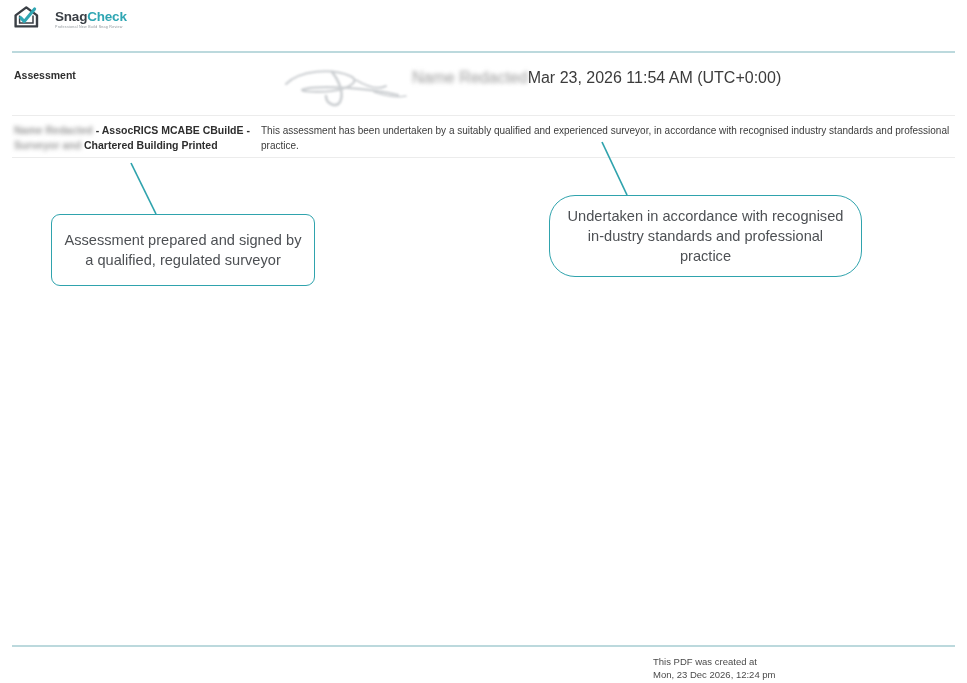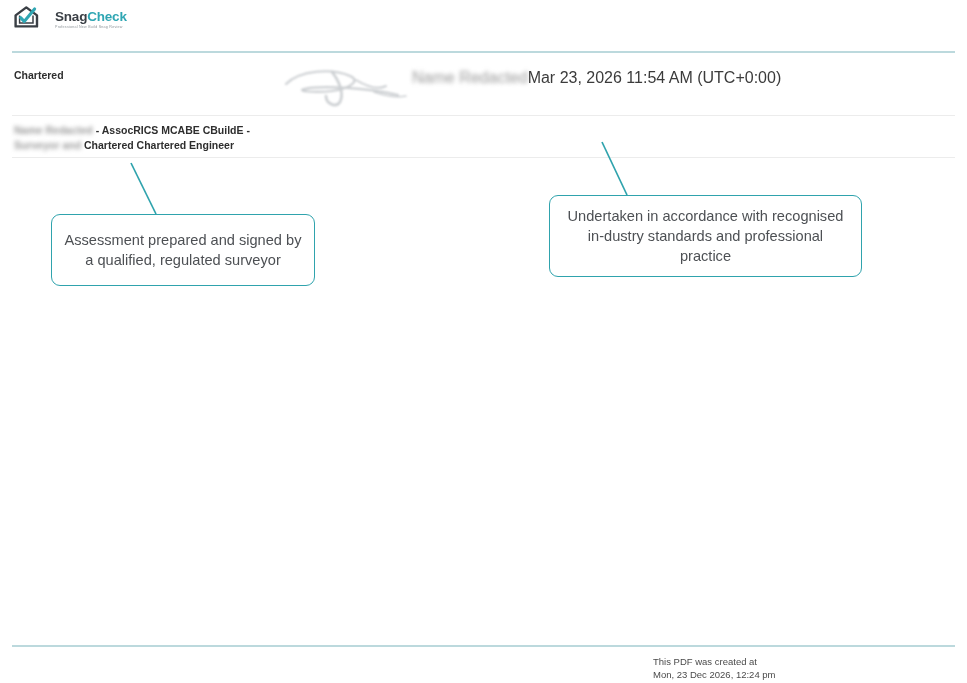--- a/index.html
+++ b/index.html
@@ -154,20 +154,21 @@
     left: 51px;
     top: 214px;
     width: 264px;
     height: 72px;
   }
   #callout-right {
     left: 549px;
     top: 195px;
     width: 313px;
     height: 82px;
+    border-radius: 26px;
   }
 
   .connector { position: absolute; }
 
   
   #footer {
     position: absolute;
     left: 12px;
     right: 12px;
     top: 656px;
@@ -195,21 +196,21 @@
     <span id="logo-word-top">
       <span class="word-snag">Snag</span><span class="word-check">Check</span>
     </span>
     <div id="logo-tagline">Professional New Build Snag Review</div>
   </span>
 </div>
 
 <div class="teal-rule" id="rule-header"></div>
 
 <div id="signature-row">
-  <div id="signature-label">Chartered</div>
+  <div id="signature-label">Assessment</div>
 
   <div id="signature-image">
     <svg width="140" height="48" viewBox="0 0 140 48" xmlns="http://www.w3.org/2000/svg">
       <path d="M12 22 C26 8, 58 6, 76 14 C88 19, 74 27, 58 29 C40 31, 22 29, 30 27 C48 23, 96 26, 124 33" fill="none" stroke="#9aa0a6" stroke-width="2.2" stroke-linecap="round"></path>
       <path d="M58 10 C66 20, 70 32, 66 40 C62 46, 52 42, 52 34" fill="none" stroke="#9aa0a6" stroke-width="2.6" stroke-linecap="round"></path>
       <path d="M82 18 C92 24, 104 28, 112 24" fill="none" stroke="#9aa0a6" stroke-width="2.0" stroke-linecap="round"></path>
       <path d="M100 30 C112 34, 122 36, 132 34" fill="none" stroke="#9aa0a6" stroke-width="1.6" stroke-linecap="round"></path>
     </svg>
   </div>
 
@@ -218,22 +219,23 @@
   </div>
 </div>
 
 <div class="row-divider" id="divider-signature"></div>
 
 <div id="surveyor-row">
   <div id="surveyor-credentials">
     <span class="redacted">Name Redacted</span>
     <span>- AssocRICS MCABE CBuildE -</span>
     <span class="redacted">Surveyor and</span>
-    <span>Chartered Chartered Engineer</span>
-  </div>
+    <span>Chartered Building Printed</span>
+  </div>
+  <div id="surveyor-statement">This assessment has been undertaken by a suitably qualified and experienced surveyor, in accordance with recognised industry standards and professional practice.</div>
 </div>
 
 <div class="row-divider" id="divider-surveyor"></div>
 
 <svg class="connector" id="connector-left" style="left:125px; top:158px;" width="40" height="60" viewBox="0 0 40 60" xmlns="http://www.w3.org/2000/svg">
   <line x1="6" y1="5" x2="31" y2="56" stroke="#2fa3ad" stroke-width="1.7"></line>
 </svg>
 
 <svg class="connector" id="connector-right" style="left:596px; top:138px;" width="40" height="60" viewBox="0 0 40 60" xmlns="http://www.w3.org/2000/svg">
   <line x1="6" y1="4" x2="31" y2="57" stroke="#2fa3ad" stroke-width="1.7"></line>

